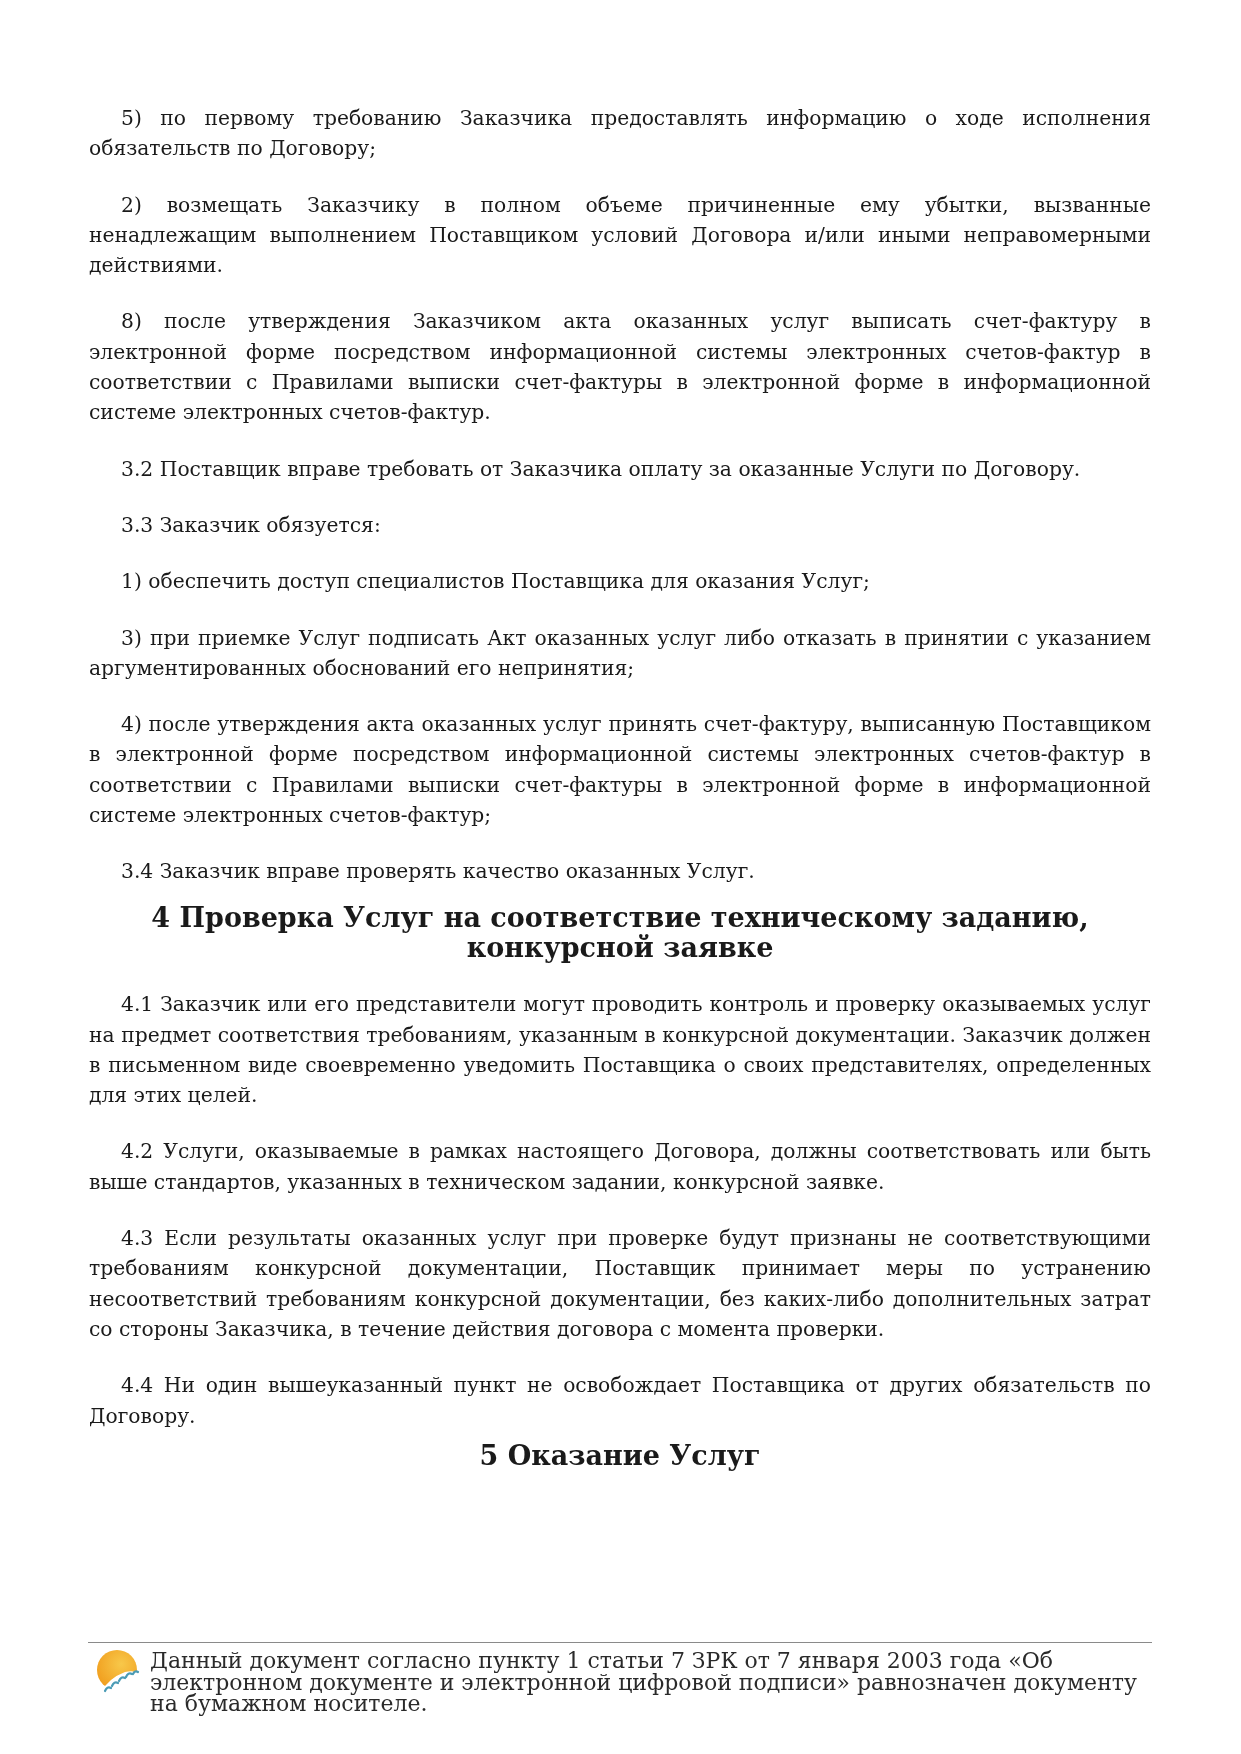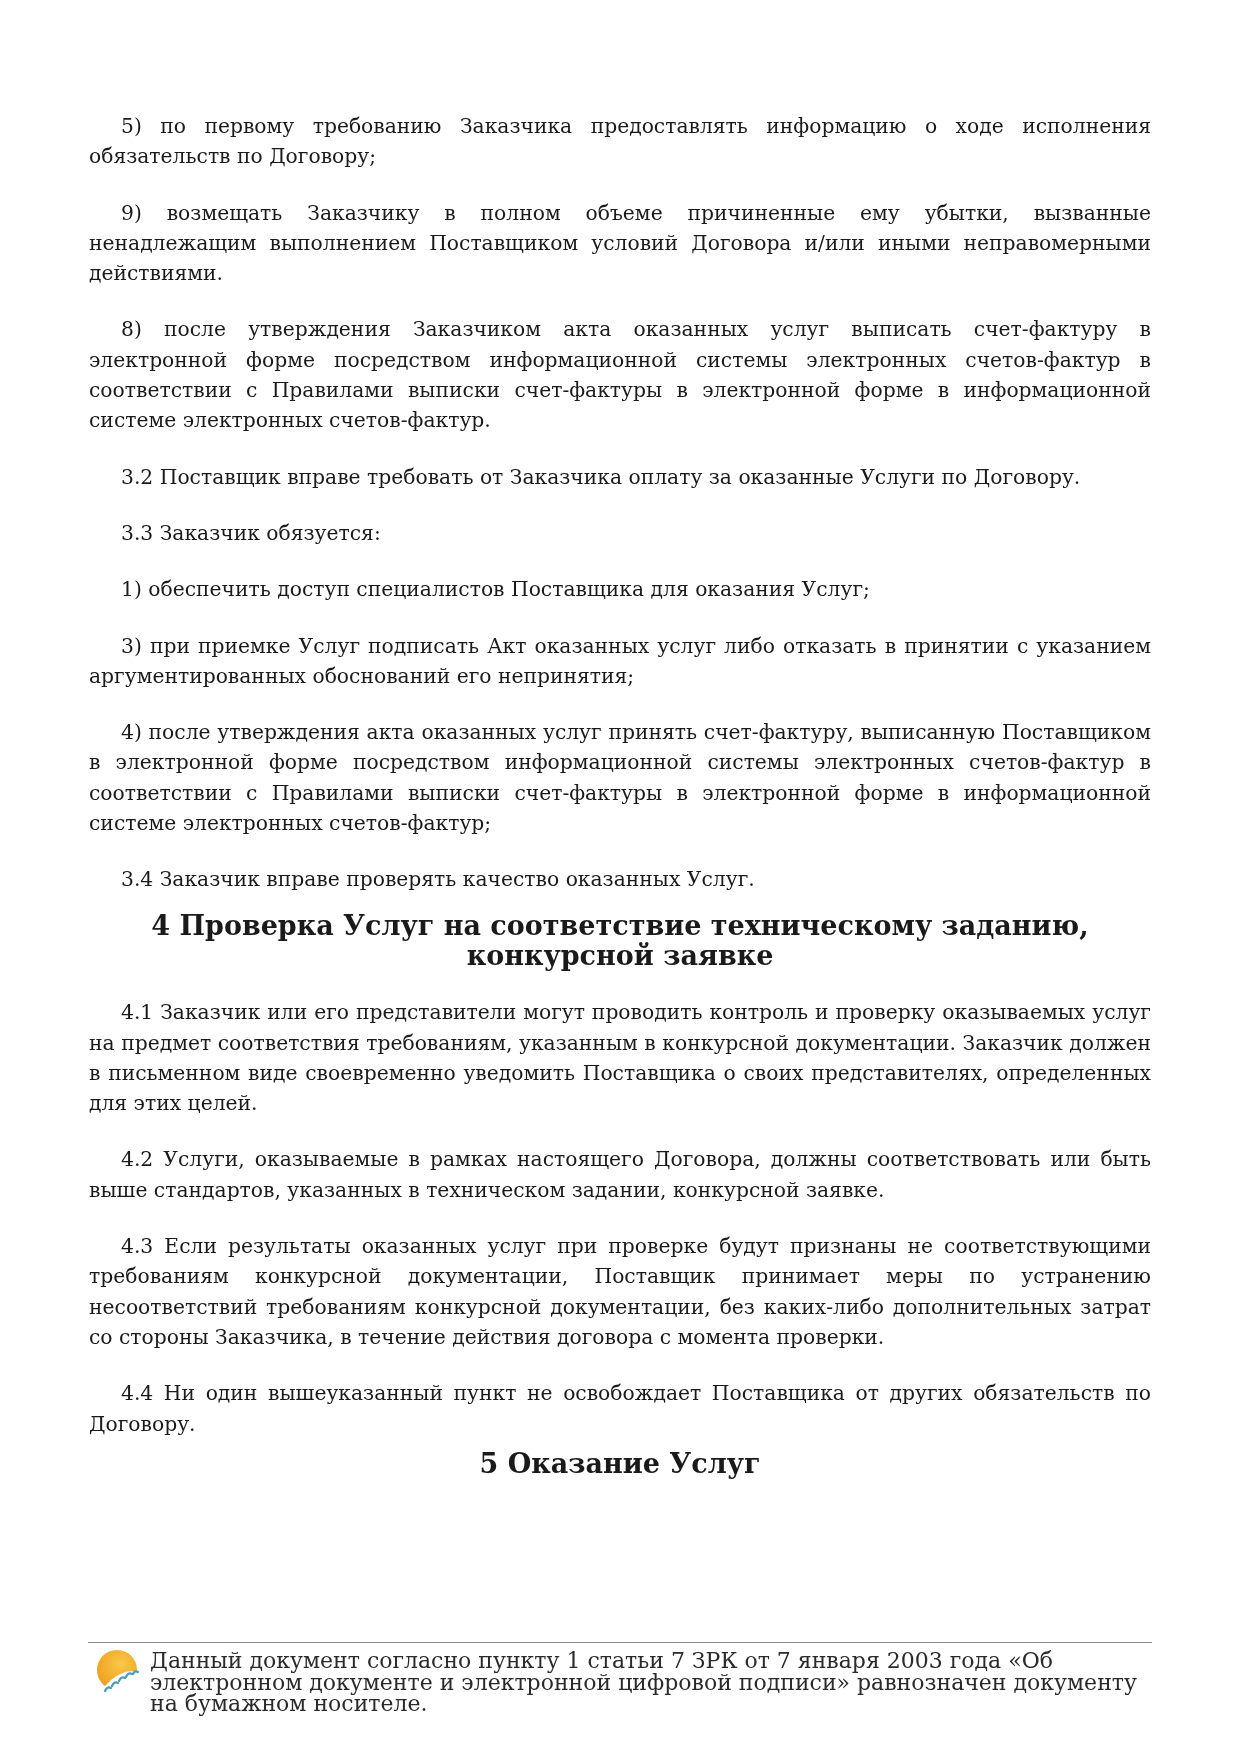--- a/index.html
+++ b/index.html
@@ -1,18 +1,18 @@
 <!DOCTYPE html>
 <html><head>
 <meta charset="utf-8">
 <style>
   html, body { margin: 0; padding: 0; background: #ffffff; }
   body { width: 1241px; height: 1754px; position: relative; overflow: hidden; }
   .page {
-    position: absolute; left: 89px; top: 111px; width: 1062px;
+    position: absolute; left: 89px; top: 103px; width: 1062px;
     font-family: "DejaVu Serif", serif; font-size: 20.3px; line-height: 30.3px;
     color: #1a1a1a;
   }
   .p { text-indent: 32px; text-align: justify; margin: 0 0 26px 0; }
   .p.tight { margin-bottom: 16px; }
   .h { text-align: center; font-weight: bold; margin: 0 0 26px 0; font-size: 27px; }
   .footer-line {
     position: absolute; left: 88px; top: 1642px; width: 1064px; height: 0;
     border-top: 1.5px solid #8a8a8a;
   }
@@ -23,21 +23,21 @@
   .footer-text {
     position: absolute; left: 55px; top: 2px; width: 1000px;
     font-family: "DejaVu Serif", serif; font-size: 22px; line-height: 21.5px; color: #2a2a2a;
   }
 </style>
 </head>
 <body>
 
 <div class="page">
   <p class="p">5) по первому требованию Заказчика предоставлять информацию о ходе исполнения обязательств по Договору;</p>
-  <p class="p">9) возмещать Заказчику в полном объеме причиненные ему убытки, вызванные ненадлежащим выполнением Поставщиком условий Договора и/или иными неправомерными действиями.</p>
+  <p class="p">2) возмещать Заказчику в полном объеме причиненные ему убытки, вызванные ненадлежащим выполнением Поставщиком условий Договора и/или иными неправомерными действиями.</p>
   <p class="p">8) после утверждения Заказчиком акта оказанных услуг выписать счет-фактуру в электронной форме посредством информационной системы электронных счетов-фактур в соответствии с Правилами выписки счет-фактуры в электронной форме в информационной системе электронных счетов-фактур.</p>
   <p class="p">3.2 Поставщик вправе требовать от Заказчика оплату за оказанные Услуги по Договору.</p>
   <p class="p">3.3 Заказчик обязуется:</p>
   <p class="p">1) обеспечить доступ специалистов Поставщика для оказания Услуг;</p>
   <p class="p">3) при приемке Услуг подписать Акт оказанных услуг либо отказать в принятии с указанием аргументированных обоснований его непринятия;</p>
   <p class="p">4) после утверждения акта оказанных услуг принять счет-фактуру, выписанную Поставщиком в электронной форме посредством информационной системы электронных счетов-фактур в соответствии с Правилами выписки счет-фактуры в электронной форме в информационной системе электронных счетов-фактур;</p>
   <p class="p tight">3.4 Заказчик вправе проверять качество оказанных Услуг.</p>
 
   <h2 class="h">4 Проверка Услуг на соответствие техническому заданию, конкурсной заявке</h2>
   <p class="p">4.1 Заказчик или его представители могут проводить контроль и проверку оказываемых услуг на предмет соответствия требованиям, указанным в конкурсной документации. Заказчик должен в письменном виде своевременно уведомить Поставщика о своих представителях, определенных для этих целей.</p>

